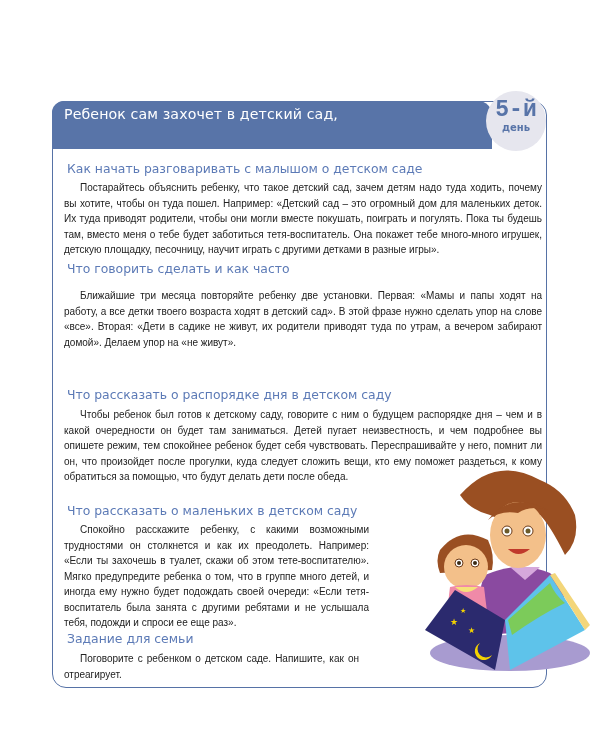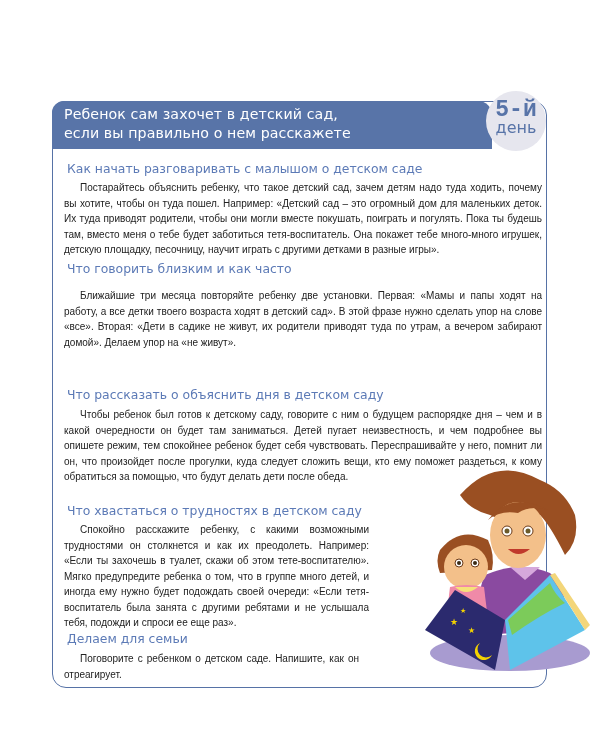--- a/index.html
+++ b/index.html
@@ -2,64 +2,63 @@
 <html><head>
 <meta charset="utf-8">
 <style>
   html,body{margin:0;padding:0;background:#ffffff;}
   body{width:600px;height:750px;position:relative;overflow:hidden;font-family:"DejaVu Sans",sans-serif;}
   .card{position:absolute;left:52px;top:101px;width:495px;height:587px;border:1.5px solid #5672a6;border-radius:12px 14px 14px 14px;box-sizing:border-box;background:#fff;}
   .header{position:absolute;left:52px;top:101px;width:440px;height:48px;background:#5874a8;border-radius:12px 14px 0 0;}
   .header-title{position:absolute;left:12px;top:4px;color:#ffffff;font-family:"DejaVu Sans",sans-serif;font-size:14.2px;line-height:19px;letter-spacing:0.1px;font-weight:normal;}
   .day-badge{position:absolute;left:486px;top:91px;width:60px;height:60px;border-radius:50%;background:#e6e6ee;text-align:center;}
   .day-num{display:block;color:#5874a8;font-family:Liberation Mono, monospace;font-weight:bold;font-size:23px;line-height:24px;margin-top:7px;}
-  .day-word{display:block;color:#5874a8;font-family:"DejaVu Sans",sans-serif;font-weight:normal;font-size:16px;line-height:12px;}
+  .day-word{display:block;color:#5874a8;font-family:"DejaVu Sans",sans-serif;font-weight:bold;font-size:10px;line-height:12px;}
   .section-title{position:absolute;left:67px;color:#5c7ab6;font-family:"DejaVu Sans",sans-serif;font-size:12.4px;line-height:16px;white-space:nowrap;}
   .para{position:absolute;left:64px;color:#222;font-family:"Liberation Sans",sans-serif;font-size:10px;line-height:15.5px;text-align:justify;text-align-last:left;}
   .para p{margin:0;text-indent:16px;}
   .illustration{position:absolute;left:400px;top:455px;width:200px;height:225px;}
 </style>
 </head>
 <body>
 
 <div class="card"></div>
 
 <div class="header">
   <div class="header-title">
     <div>Ребенок сам захочет в детский сад,</div>
-    <div>если вы правильно о нем расскажете</div>
   </div>
 </div>
 
 <div class="day-badge">
   <span class="day-num">5-й</span>
   <span class="day-word">день</span>
 </div>
 
 <div class="section-title" style="top:161px">Как начать разговаривать с малышом о детском саде</div>
 <div class="para" style="top:180px;width:478px">
   <p>Постарайтесь объяснить ребенку, что такое детский сад, зачем детям надо туда ходить, почему вы хотите, чтобы он туда пошел. Например: «Детский сад – это огромный дом для маленьких деток. Их туда приводят родители, чтобы они могли вместе покушать, поиграть и погулять. Пока ты будешь там, вместо меня о тебе будет заботиться тетя-воспитатель. Она покажет тебе много-много игрушек, детскую площадку, песочницу, научит играть с другими детками в разные игры».</p>
 </div>
 
-<div class="section-title" style="top:261px">Что говорить близким и как часто</div>
+<div class="section-title" style="top:261px">Что говорить сделать и как часто</div>
 <div class="para" style="top:288px;width:478px">
   <p>Ближайшие три месяца повторяйте ребенку две установки. Первая: «Мамы и папы ходят на работу, а все детки твоего возраста ходят в детский сад». В этой фразе нужно сделать упор на слове «все». Вторая: «Дети в садике не живут, их родители приводят туда по утрам, а вечером забирают домой». Делаем упор на «не живут».</p>
 </div>
 
-<div class="section-title" style="top:387px">Что рассказать о объяснить дня в детском саду</div>
+<div class="section-title" style="top:387px">Что рассказать о распорядке дня в детском саду</div>
 <div class="para" style="top:407px;width:478px">
   <p style="shape-outside:none">Чтобы ребенок был готов к детскому саду, говорите с ним о будущем распорядке дня – чем и в какой очередности он будет там заниматься. Детей пугает неизвестность, и чем подробнее вы опишете режим, тем спокойнее ребенок будет себя чувствовать. Переспрашивайте у него, помнит ли он, что произойдет после прогулки, куда следует сложить вещи, кто ему поможет раздеться, к кому обратиться за помощью, что будут делать дети после обеда.</p>
 </div>
 
-<div class="section-title" style="top:503px">Что хвастаться о трудностях в детском саду</div>
+<div class="section-title" style="top:503px">Что рассказать о маленьких в детском саду</div>
 <div class="para" style="top:522px;width:305px">
   <p>Спокойно расскажите ребенку, с какими возможными трудностями он столкнется и как их преодолеть. Например: «Если ты захочешь в туалет, скажи об этом тете-воспитателю». Мягко предупредите ребенка о том, что в группе много детей, и иногда ему нужно будет подождать своей очереди: «Если тетя-воспитатель была занята с другими ребятами и не услышала тебя, подожди и спроси ее еще раз».</p>
 </div>
 
-<div class="section-title" style="top:631px">Делаем для семьи</div>
+<div class="section-title" style="top:631px">Задание для семьи</div>
 <div class="para" style="top:651px;width:295px">
   <p>Поговорите с ребенком о детском саде. Напишите, как он отреагирует.</p>
 </div>
 
 <svg class="illustration" viewBox="0 0 200 225">
   <ellipse cx="110" cy="198" rx="80" ry="18" fill="#a89bd0"></ellipse>
 
   <path d="M60 40 Q95 0 140 25 Q165 35 175 60 Q180 85 165 100 Q150 70 140 60 Q110 70 90 60 Q70 55 60 40Z" fill="#9a4f22"></path>
 
   <path d="M85 120 Q120 105 150 118 Q170 135 165 175 L80 180 Q75 140 85 120Z" fill="#8a4aa0"></path>

